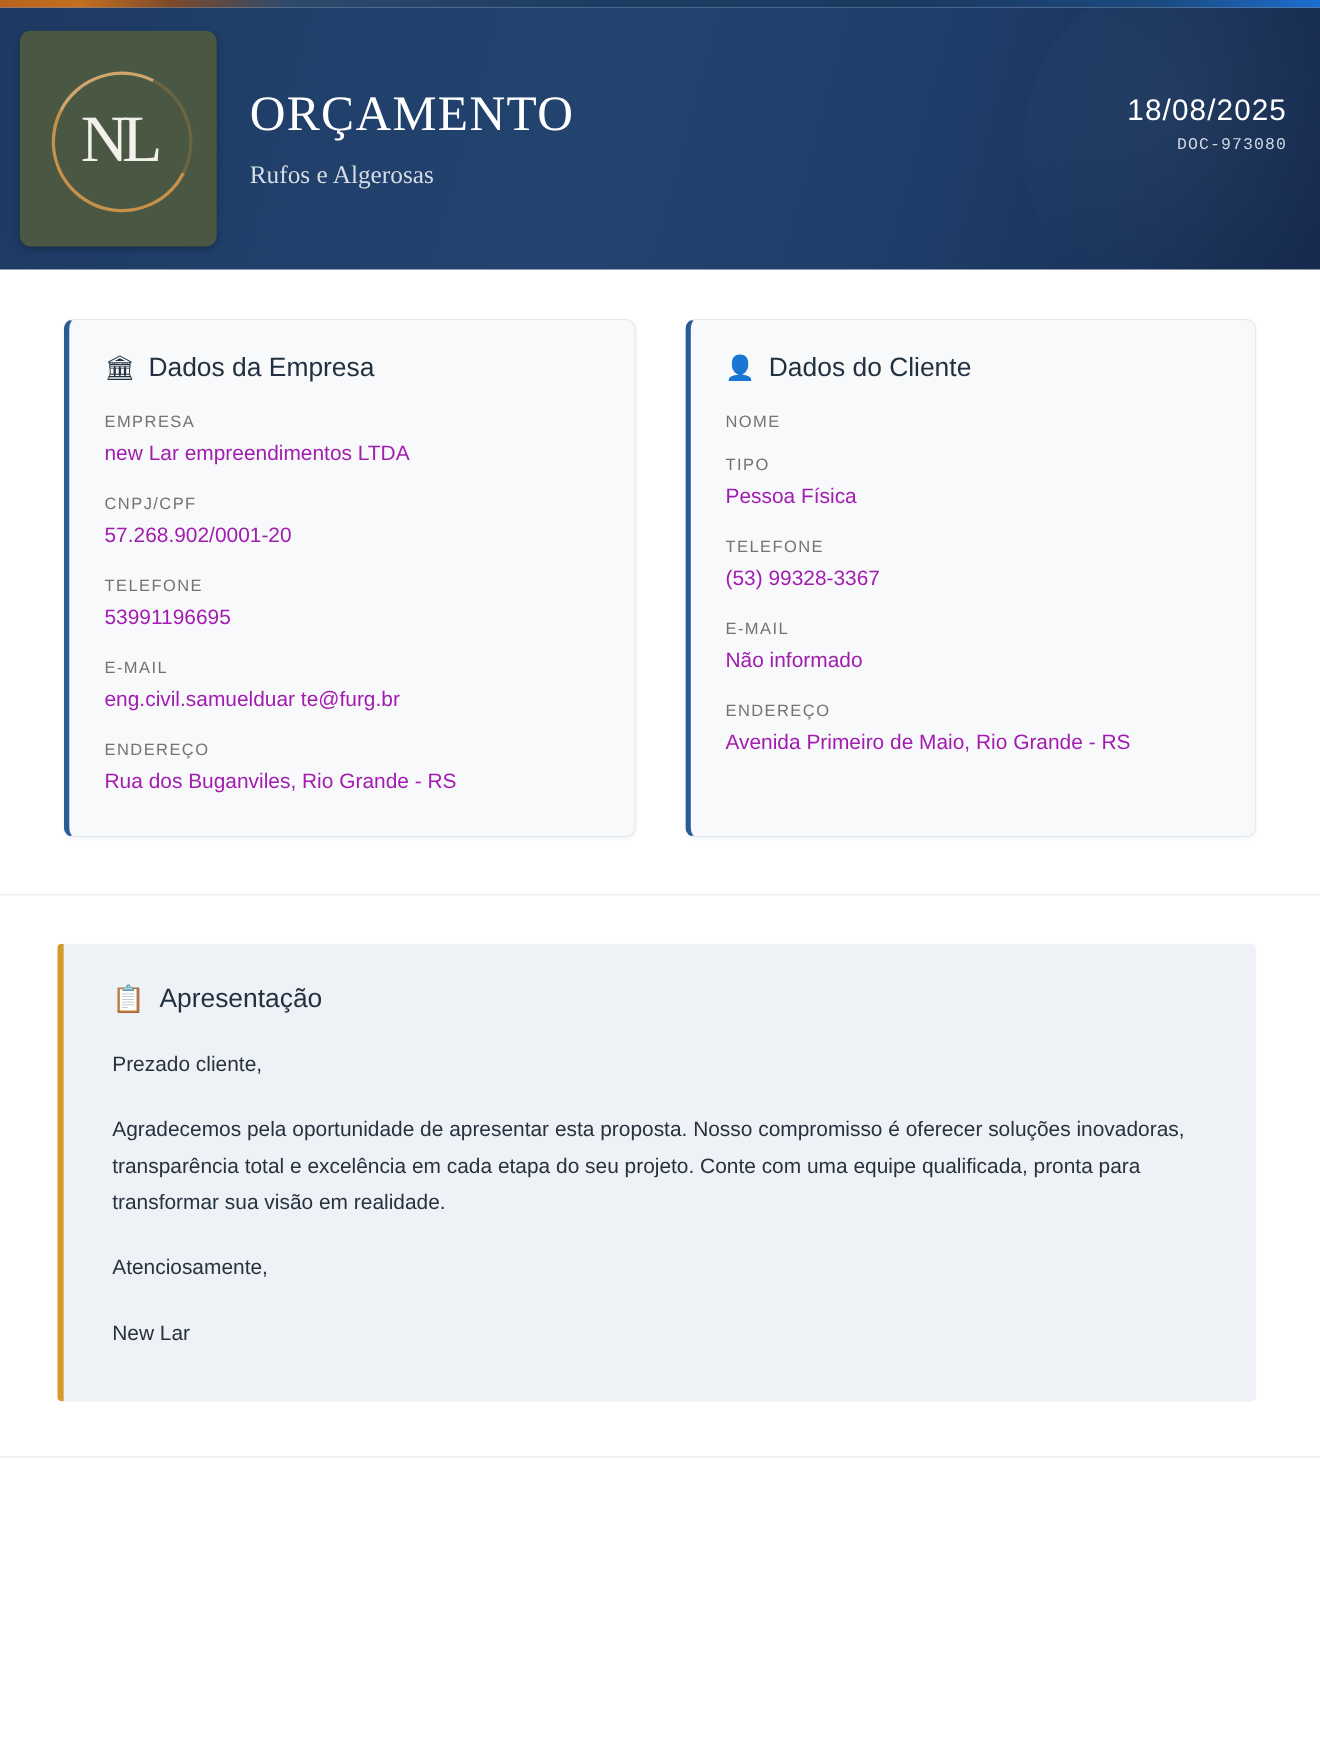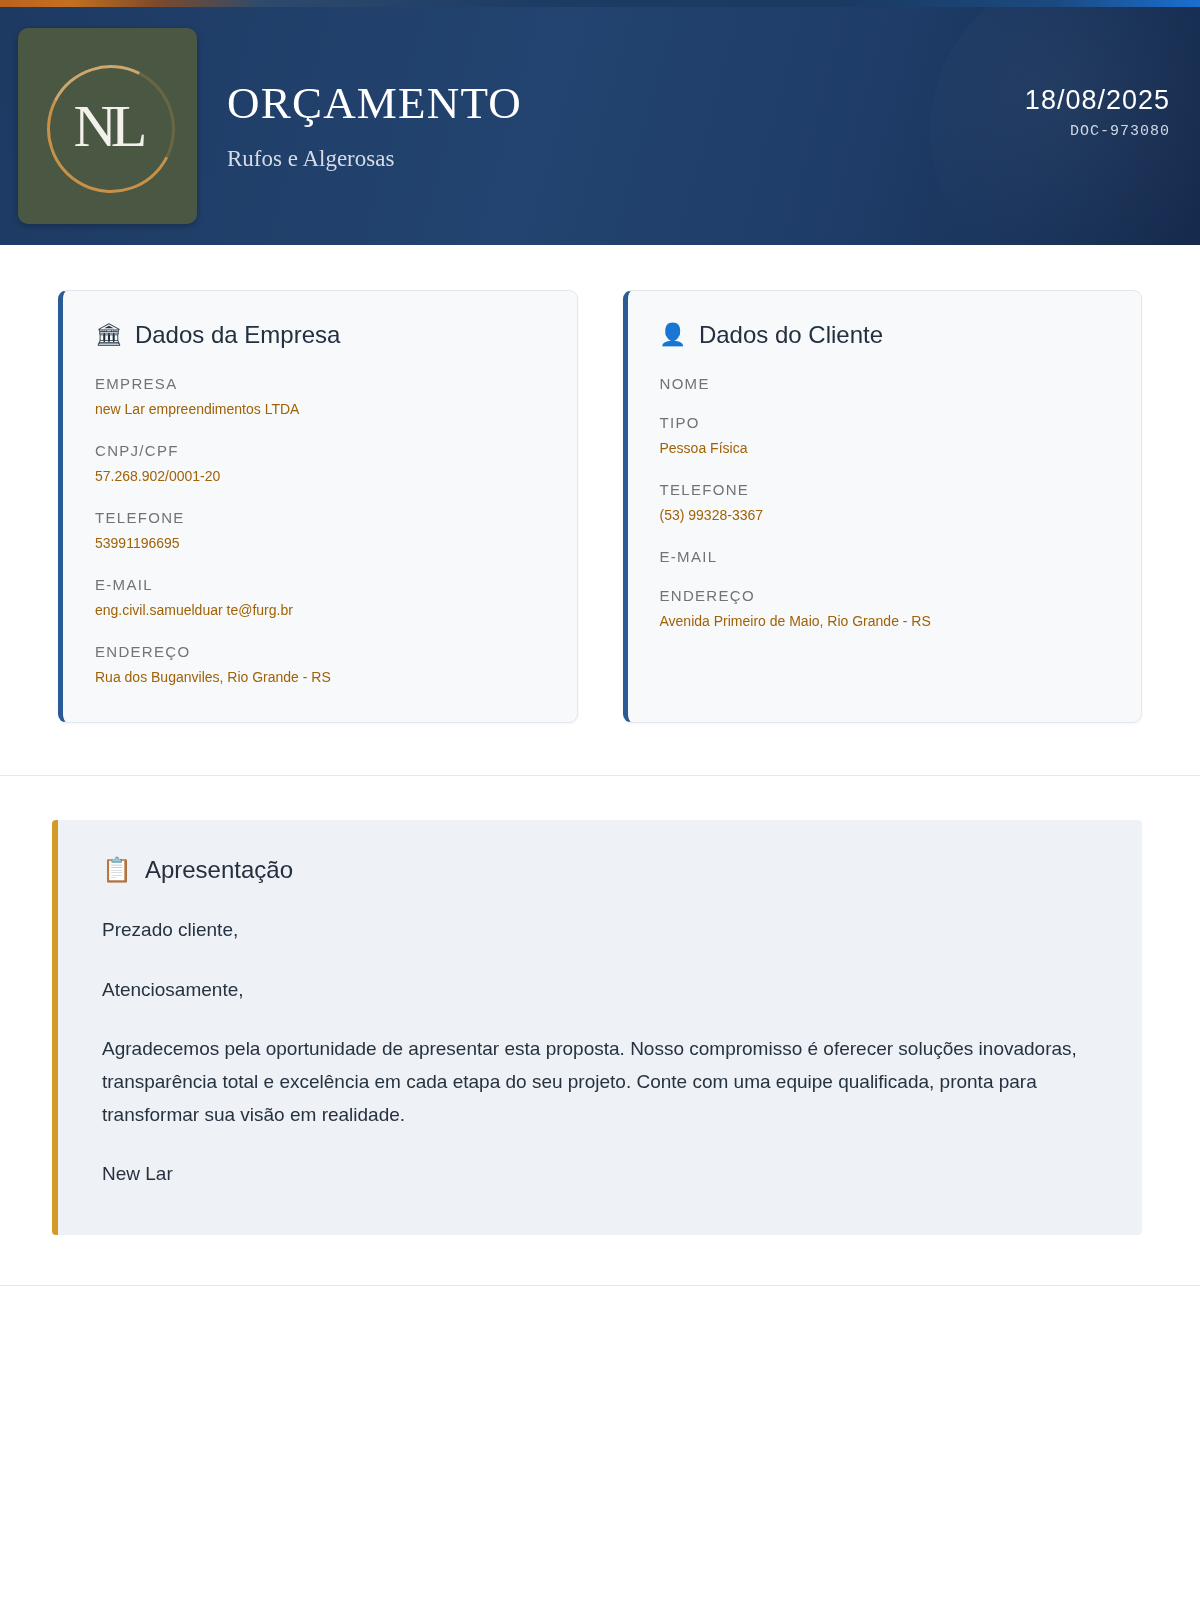--- a/index.html
+++ b/index.html
@@ -159,22 +159,22 @@
   }
   .field-label {
     font-size: 15px;
     letter-spacing: 1.3px;
     color: #737373;
     text-transform: uppercase;
     margin-top: 22px;
   }
   .field-label:first-of-type { margin-top: 0; }
   .field-value {
-    font-size: 14px;
-    color: #a16207;
+    font-size: 19px;
+    color: #a21caf;
     margin-top: 7px;
     line-height: 1.5;
   }
 
   
   .presentation-section {
     padding: 44px 58px 50px 52px;
     box-sizing: border-box;
     border-bottom: 1px solid #e6e8ec;
   }
@@ -256,35 +256,36 @@
 
       <div class="field-label">NOME</div>
 
       <div class="field-label">TIPO</div>
       <div class="field-value">Pessoa Física</div>
 
       <div class="field-label">TELEFONE</div>
       <div class="field-value">(53) 99328-3367</div>
 
       <div class="field-label">E-MAIL</div>
+      <div class="field-value">Não informado</div>
 
       <div class="field-label">ENDEREÇO</div>
       <div class="field-value">Avenida Primeiro de Maio, Rio Grande - RS</div>
     </div>
 
   </div>
 
   <div class="presentation-section">
     <div class="presentation">
       <div class="pres-title">
         <span class="ico">📋</span>
         <span>Apresentação</span>
       </div>
       <p class="pres-p">Prezado cliente,</p>
+      <p class="pres-p">Agradecemos pela oportunidade de apresentar esta proposta. Nosso compromisso é oferecer soluções inovadoras, transparência total e excelência em cada etapa do seu projeto. Conte com uma equipe qualificada, pronta para transformar sua visão em realidade.</p>
       <p class="pres-p">Atenciosamente,</p>
-      <p class="pres-p">Agradecemos pela oportunidade de apresentar esta proposta. Nosso compromisso é oferecer soluções inovadoras, transparência total e excelência em cada etapa do seu projeto. Conte com uma equipe qualificada, pronta para transformar sua visão em realidade.</p>
       <p class="pres-p">New Lar</p>
     </div>
   </div>
 
   <div class="tail"></div>
 
 </div>
 
 </body></html>

